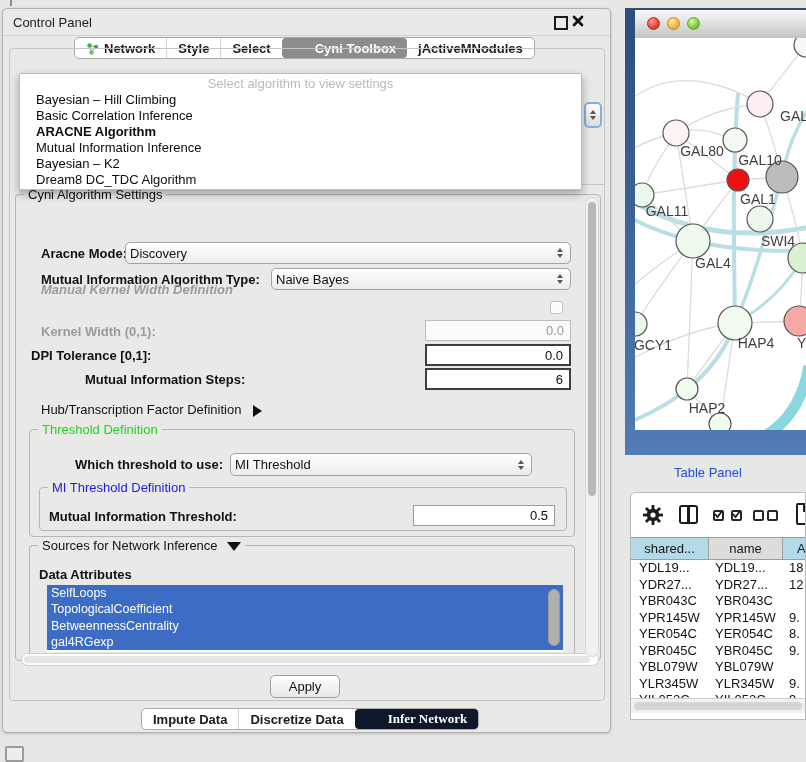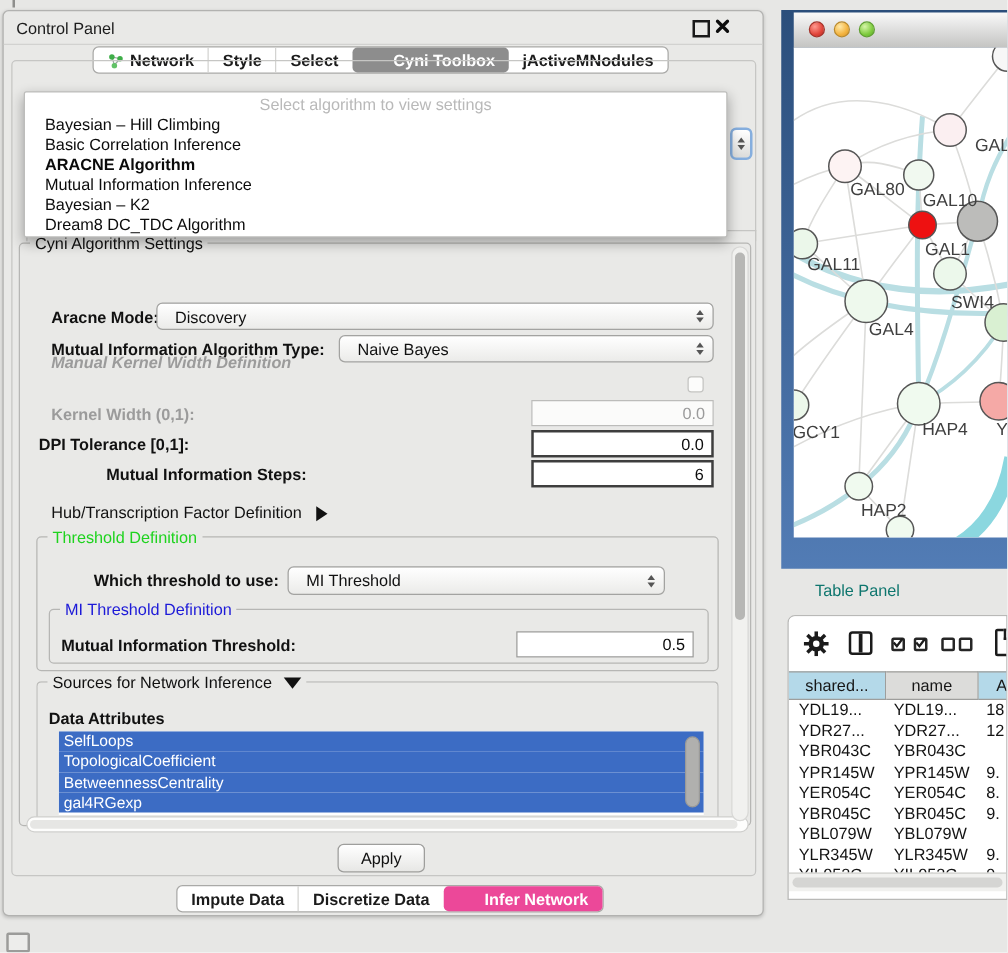--- a/index.html
+++ b/index.html
@@ -23,21 +23,21 @@
   .tab.divR{border-right:1px solid #d3d3d1;}
   .tab.sel{background:#8d8d8d;color:#fff;border-radius:4px;padding-left:33px;}
   
   .group{position:absolute;border:1px solid #b6b6b4;border-radius:4px;box-sizing:border-box;}
   .glabel{position:absolute;top:-8px;left:8px;background:#e9e9e7;padding:0 4px;font-size:13px;white-space:nowrap;}
   .blue{color:#1d1ad8;}
   .green{color:#1ed31e;}
   
   .combo{position:absolute;border:1px solid #a3a3a1;border-radius:5px;
     background:linear-gradient(#ffffff,#ebebe9);display:flex;align-items:center;
-    padding-left:14px;box-sizing:border-box;height:22px;}
+    padding-left:4px;box-sizing:border-box;height:22px;}
   .stepper{position:absolute;right:7px;top:0;bottom:0;display:flex;flex-direction:column;justify-content:center;gap:2px;}
   .tri-up{width:0;height:0;border-left:3.5px solid transparent;border-right:3.5px solid transparent;border-bottom:4.5px solid #555;}
   .tri-dn{width:0;height:0;border-left:3.5px solid transparent;border-right:3.5px solid transparent;border-top:4.5px solid #555;}
   .tri-right{display:inline-block;width:0;height:0;border-top:6px solid transparent;border-bottom:6px solid transparent;border-left:9px solid #111;vertical-align:middle;}
   .tri-down-b{display:inline-block;width:0;height:0;border-left:7px solid transparent;border-right:7px solid transparent;border-top:9px solid #111;vertical-align:middle;}
   
   .field{position:absolute;box-sizing:border-box;background:#fff;display:flex;align-items:center;
     justify-content:flex-end;padding:0 6px;font-size:13px;}
   .field.dis{border:1px solid #bcbcba;background:#fbfbfa;color:#9b9b9b;}
   .field.act{border:2px solid #3e3e3e;color:#0c0c0c;}
@@ -61,21 +61,21 @@
   #net-window{position:absolute;left:625px;top:8px;width:181px;height:447px;
     background:linear-gradient(180deg,#2b4e7b,#527cb5);}
   #net-titlebar{position:absolute;left:10px;top:2px;right:0;height:28px;
     background:linear-gradient(#f9f9f9,#c4c4c2);border-bottom:1px solid #8a8a88;}
   .light{position:absolute;top:7px;width:13px;height:13px;border-radius:50%;box-sizing:border-box;}
   .light.red{background:radial-gradient(circle at 35% 30%,#ff9a90,#e0443a 60%,#b02d24);border:1px solid #a5342c;}
   .light.yellow{background:radial-gradient(circle at 35% 30%,#ffe9a8,#f3b33f 60%,#d3912b);border:1px solid #b98a2e;}
   .light.green{background:radial-gradient(circle at 35% 30%,#d6f5a8,#7ecb3e 60%,#5aa52a);border:1px solid #61a033;}
   #net-canvas{position:absolute;left:10px;top:30px;right:0;height:392px;background:#fff;overflow:hidden;}
   
-  #table-panel-label{position:absolute;left:652px;top:465px;font-size:13px;color:#0f766e;}
+  #table-panel-label{position:absolute;left:674px;top:465px;font-size:13px;color:#1d4ed8;}
   #table-widget{position:absolute;left:630px;top:492px;width:176px;height:228px;background:#fff;
     border:1px solid #b9b9b7;border-radius:6px 0 0 0;box-sizing:border-box;overflow:hidden;}
   .th-cell{position:absolute;top:44px;height:23px;box-sizing:border-box;display:flex;align-items:center;
     justify-content:center;font-size:13px;color:#161616;border-top:1px solid #9e9e9c;border-bottom:1px solid #9e9e9c;}
   .td{position:absolute;font-size:13px;color:#131313;height:16.5px;line-height:16.5px;overflow:hidden;white-space:nowrap;}
   .ck{display:inline-block;width:11px;height:11px;border:2px solid #262626;border-radius:2px;box-sizing:border-box;position:relative;}
   .mini-sq{position:absolute;border:2px solid #9c9c9a;background:#ededeb;border-radius:2px;box-sizing:border-box;}
 </style>
 </head>
 <body>
@@ -217,21 +217,21 @@
 
     <div class="btn" style="left:267px;top:666px;width:70px;height:23px;">Apply</div>
 
     <div class="tabbar" style="left:138px;top:699px;">
       <div class="tab divR">
           <span>Impute Data</span>
         </div>
       <div class="tab">
           <span>Discretize Data</span>
         </div>
-      <div class="tab sel" style="background:#ec4899;">
+      <div class="tab sel" style="background:#0f172a;font-family:Liberation Serif, serif;">
           <span>Infer Network</span>
         </div>
     </div>
   </div>
 
   <div id="net-window">
     <div id="net-titlebar">
       <div class="light red" style="left:12px;"></div>
       <div class="light yellow" style="left:32px;"></div>
       <div class="light green" style="left:52px;"></div>

